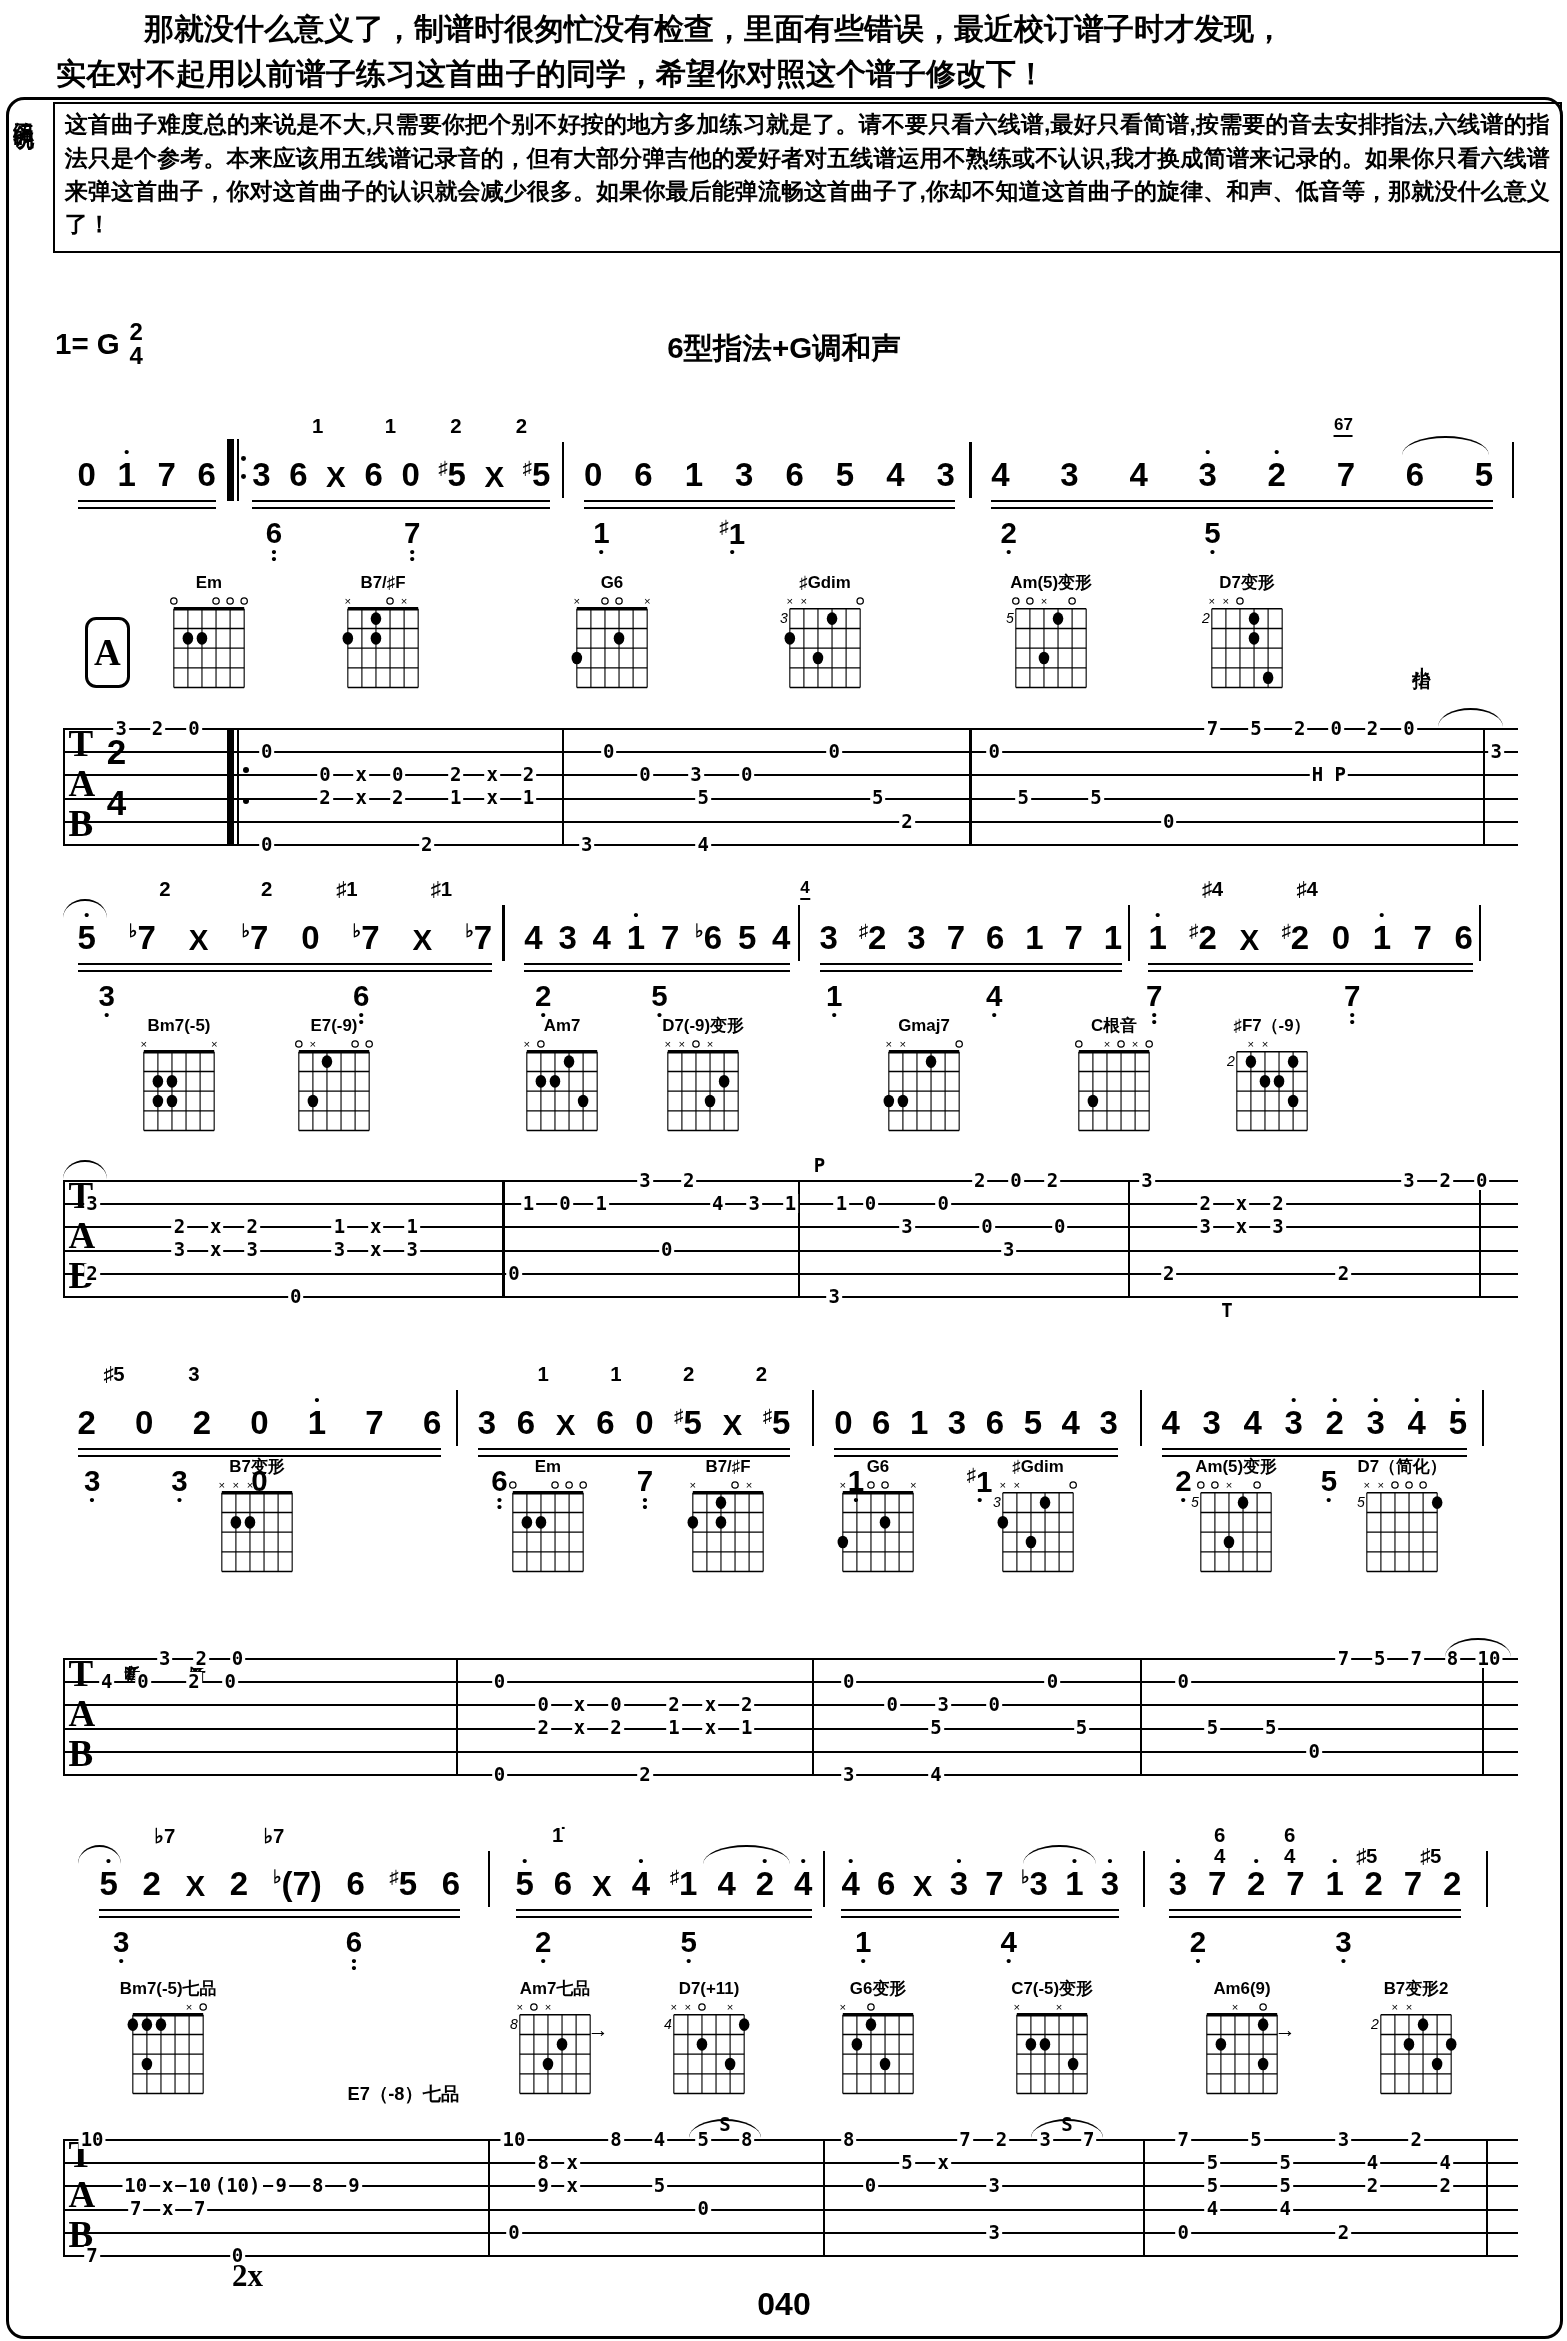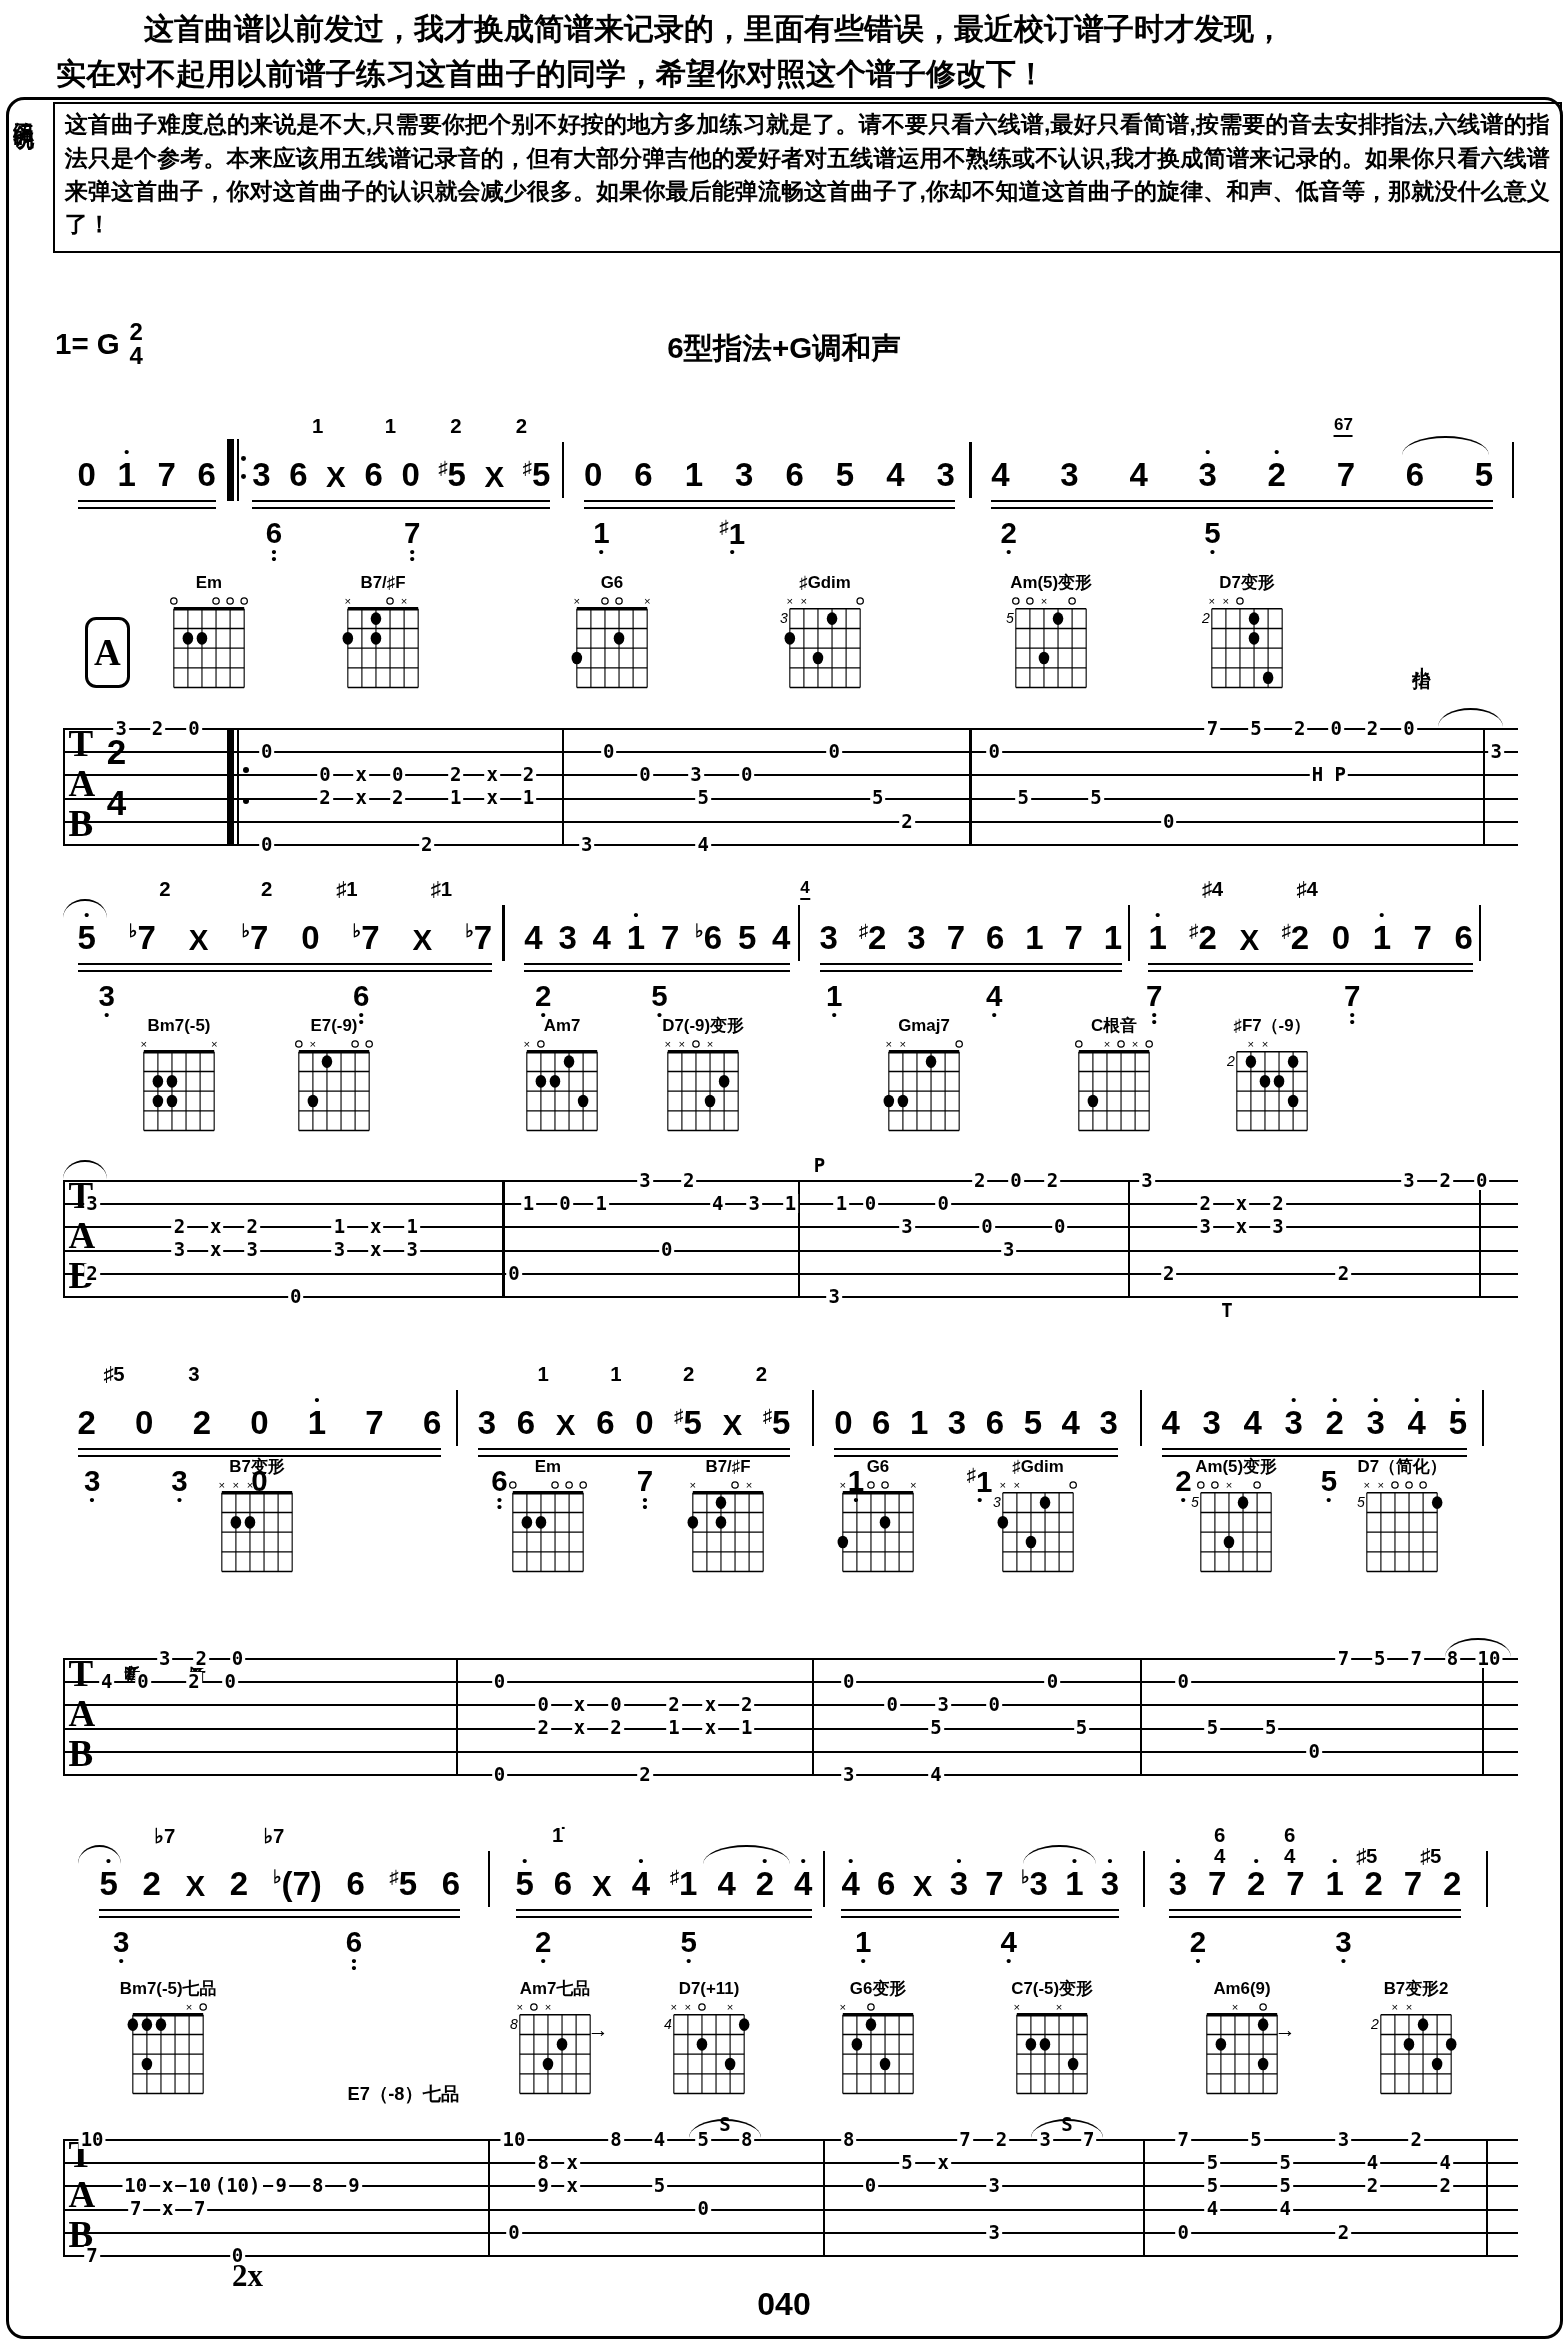--- a/index.html
+++ b/index.html
@@ -89,21 +89,21 @@
   .pageno{position:absolute;left:0;top:2286px;width:1568px;text-align:center;
           font-size:32px;font-weight:bold;}
 </style>
 </head>
 <body>
 
 <div class="page">
   <div class="frame"></div>
 
   <div class="hdr">
-    <div class="l1">这首曲谱以前发过，我才换成简谱来记录的，里面有些错误，最近校订谱子时才发现，</div>
+    <div class="l1">那就没什么意义了，制谱时很匆忙没有检查，里面有些错误，最近校订谱子时才发现，</div>
     <div class="l2">实在对不起用以前谱子练习这首曲子的同学，希望你对照这个谱子修改下！</div>
   </div>
 
   <div class="sidelabel">练习说明:</div>
   <div class="notebox">这首曲子难度总的来说是不大,只需要你把个别不好按的地方多加练习就是了。请不要只看六线谱,最好只看简谱,按需要的音去安排指法,六线谱的指法只是个参考。本来应该用五线谱记录音的，但有大部分弹吉他的爱好者对五线谱运用不熟练或不认识,我才换成简谱来记录的。如果你只看六线谱来弹这首曲子，你对这首曲子的认识就会减少很多。如果你最后能弹流畅这首曲子了,你却不知道这首曲子的旋律、和声、低音等，那就没什么意义了！</div>
 
   <div class="subtitle">6型指法+G调和声</div>
   <div class="keysig">
     <span>1= G</span>
     <span class="frac">

